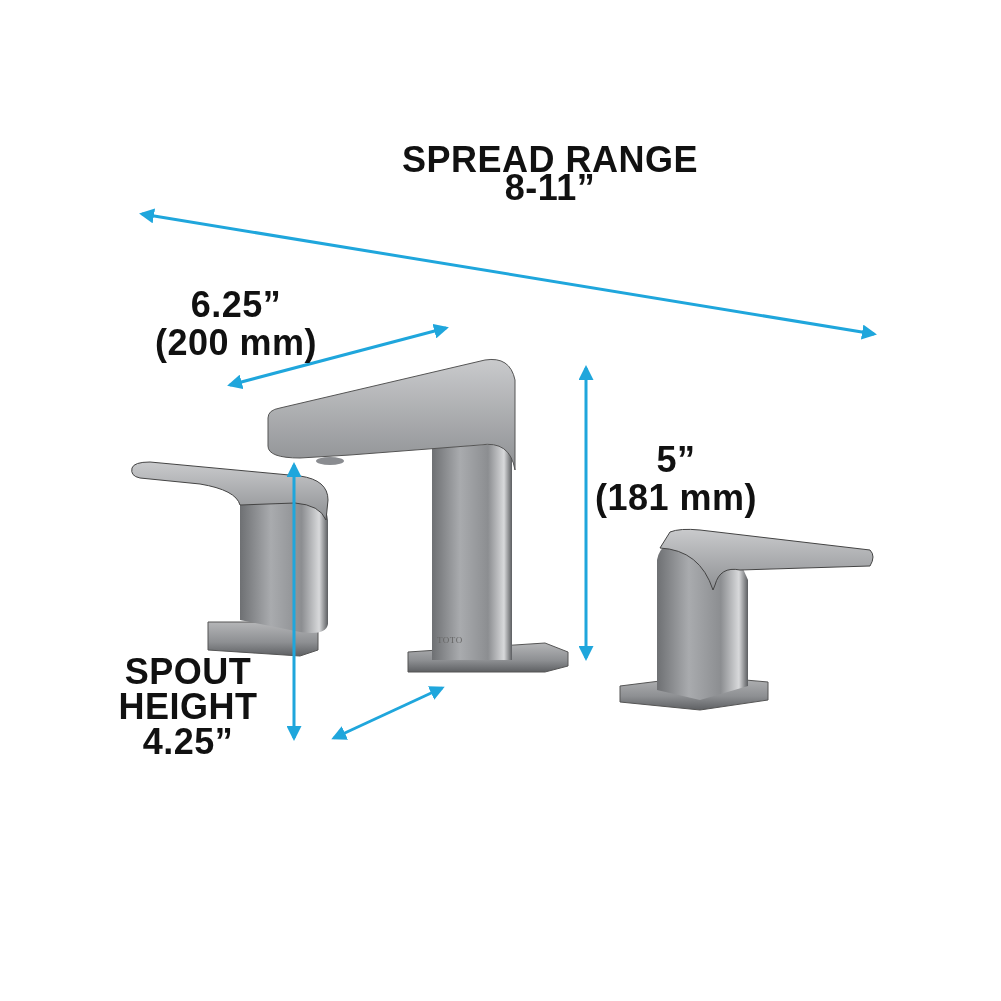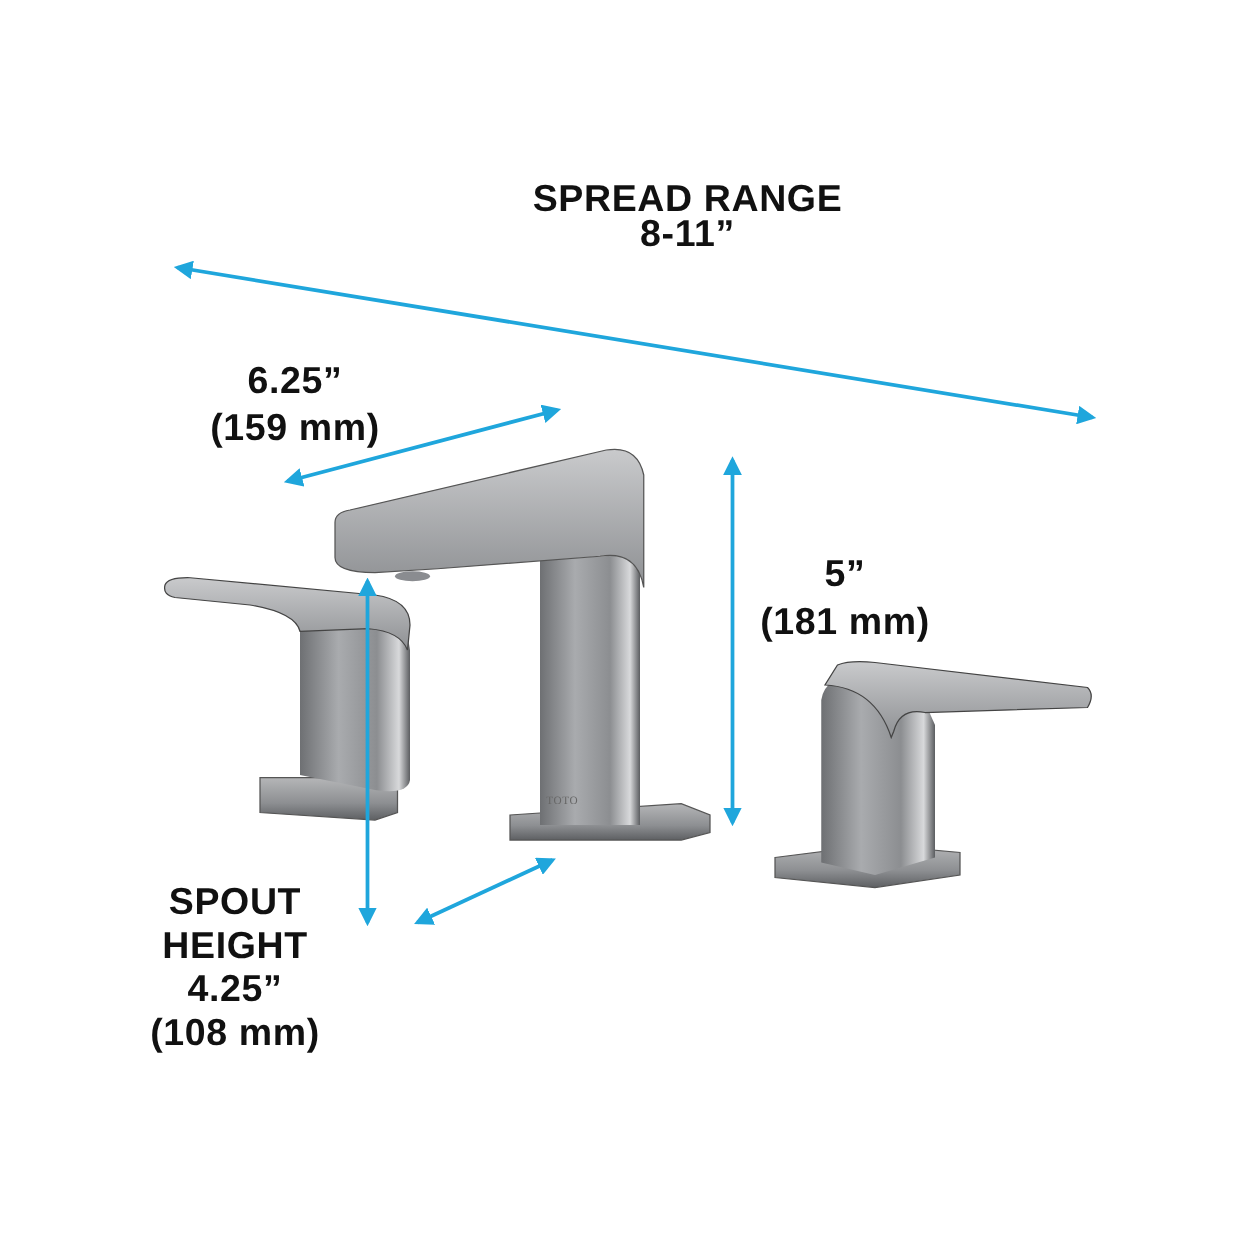--- a/index.html
+++ b/index.html
@@ -1,17 +1,17 @@
 <!DOCTYPE html>
 <html><head>
 <meta charset="utf-8">
 <style>
   html,body{margin:0;padding:0;background:#fff;}
   body{width:1001px;height:1001px;position:relative;overflow:hidden;font-family:"Liberation Sans",sans-serif;}
-  .lbl{position:absolute;text-align:center;font-weight:bold;color:#111;font-size:30px;line-height:32px;letter-spacing:0.5px;}
+  .lbl{position:absolute;text-align:center;font-weight:bold;color:#111;font-size:36px;line-height:32px;letter-spacing:0.5px;}
   .lbl div{white-space:nowrap;}
   svg{position:absolute;left:0;top:0;}
   .brand{font-family:"Liberation Serif",serif;font-size:9px;fill:#666;letter-spacing:0.5px;}
 </style>
 </head>
 <body>
 
 <svg width="1001" height="1001" viewBox="0 0 1001 1001">
   <defs>
     <linearGradient id="chrome" x1="0" x2="1" y1="0" y2="0">
@@ -62,29 +62,28 @@
   <line x1="334" y1="738" x2="442" y2="688" stroke="#1fa6dc" stroke-width="3" marker-start="url(#arr)" marker-end="url(#arr)"></line>
 </svg>
 
 <div class="lbl" style="left:390px;top:146px;width:320px;">
   <div style="line-height:28px;">SPREAD RANGE</div>
   <div style="line-height:28px;">8-11”</div>
 </div>
 
 <div class="lbl" style="left:136px;top:289px;width:200px;">
   <div>6.25”</div>
-  <div style="margin-top:6px;">(159 mm)</div>
+  <div style="margin-top:6px;">(200 mm)</div>
 </div>
 
 <div class="lbl" style="left:576px;top:444px;width:200px;">
   <div>5”</div>
   <div style="margin-top:6px;">(181 mm)</div>
 </div>
 
-<div class="lbl" style="left:88px;top:704px;width:200px;line-height:35px;">
+<div class="lbl" style="left:88px;top:654px;width:200px;line-height:35px;">
   <div>SPOUT</div>
   <div>HEIGHT</div>
   <div>4.25”</div>
-  <div>(108 mm)</div>
 </div>
 
 <div class="lbl" style="left:348px;top:730px;width:200px;line-height:35px;">
 </div>
 
 </body></html>

